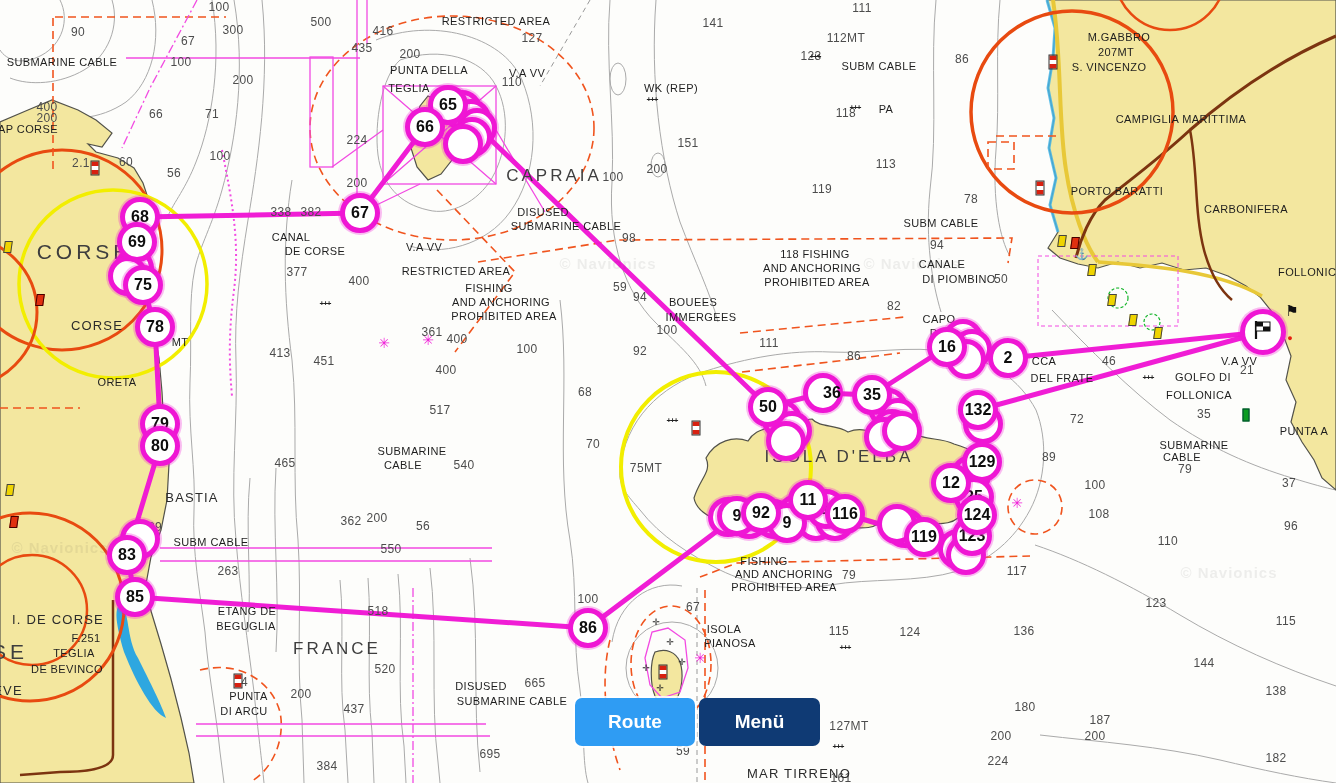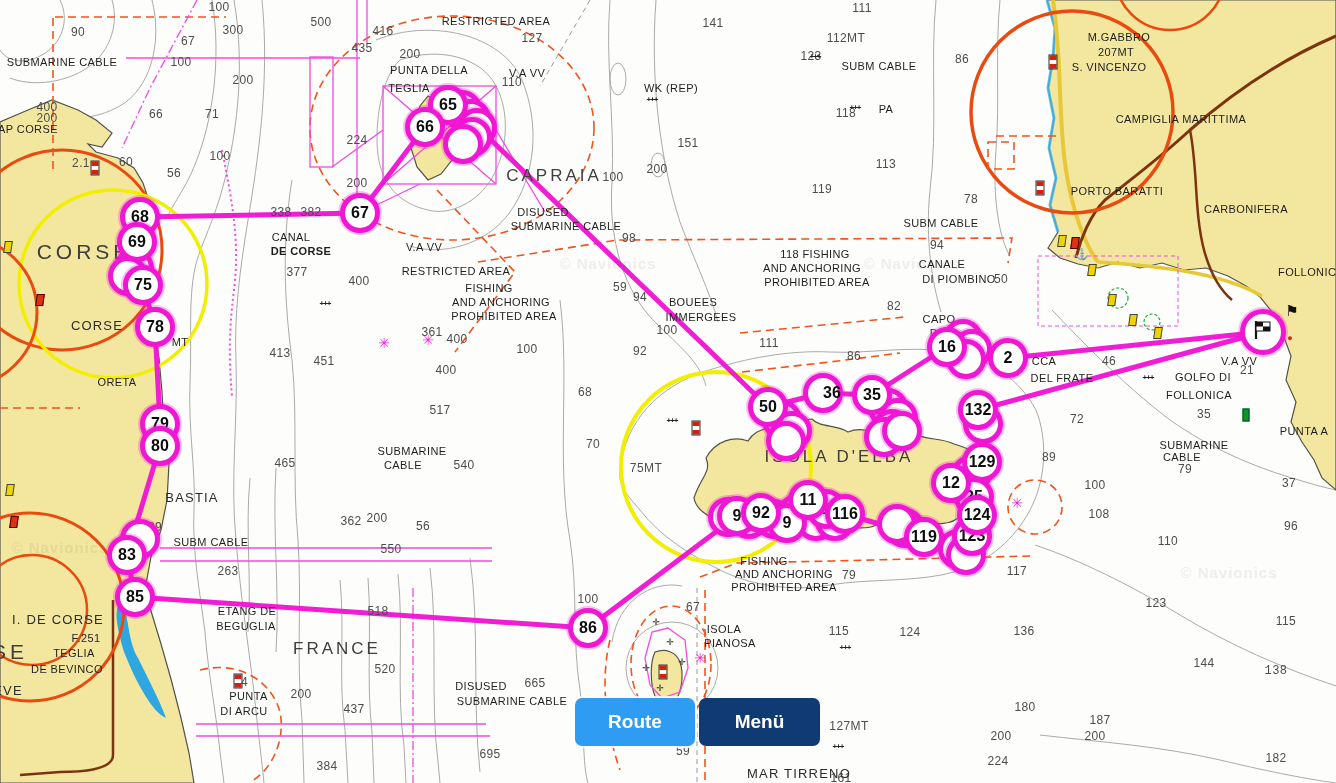--- a/index.html
+++ b/index.html
@@ -246,21 +246,21 @@
       <div class="lbl depth" style="left: 1185px; top: 469px;">79</div>
       <div class="lbl depth" style="left: 1095px; top: 485px;">100</div>
       <div class="lbl depth" style="left: 1289px; top: 483px;">37</div>
       <div class="lbl depth" style="left: 1017px; top: 571px;">117</div>
       <div class="lbl depth" style="left: 1099px; top: 514px;">108</div>
       <div class="lbl depth" style="left: 1168px; top: 541px;">110</div>
       <div class="lbl depth" style="left: 1291px; top: 526px;">96</div>
       <div class="lbl depth" style="left: 1156px; top: 603px;">123</div>
       <div class="lbl depth" style="left: 1286px; top: 621px;">115</div>
       <div class="lbl depth" style="left: 1204px; top: 663px;">144</div>
-      <div class="lbl depth" style="left: 1276px; top: 671px; font-family: Liberation Mono, monospace;">138</div>
+      <div class="lbl depth" style="left: 1276px; top: 691px;">138</div>
       <div class="lbl depth" style="left: 1100px; top: 720px;">187</div>
       <div class="lbl depth" style="left: 1095px; top: 736px;">200</div>
       <div class="lbl depth" style="left: 1276px; top: 758px;">182</div>
       <div class="lbl depth" style="left: 1025px; top: 707px;">180</div>
       <div class="lbl depth" style="left: 1001px; top: 736px;">200</div>
       <div class="lbl depth" style="left: 998px; top: 761px;">224</div>
       <div class="lbl depth" style="left: 841px; top: 778px;">161</div>
       <div class="lbl depth" style="left: 839px; top: 631px;">115</div>
       <div class="lbl depth" style="left: 910px; top: 632px;">124</div>
       <div class="lbl depth" style="left: 1024px; top: 631px;">136</div>
@@ -299,21 +299,21 @@
       <div class="lbl place-sm" style="left: 481px; top: 686px;">DISUSED</div>
       <div class="lbl place-sm" style="left: 512px; top: 701px;">SUBMARINE CABLE</div>
       <div class="lbl place-sm" style="left: 429px; top: 70px;">PUNTA DELLA</div>
       <div class="lbl place-sm" style="left: 409px; top: 88px;">TEGLIA</div>
       <div class="lbl place-sm" style="left: 527px; top: 73px;">V.A VV</div>
       <div class="lbl place-sm" style="left: 496px; top: 21px;">RESTRICTED AREA</div>
       <div class="lbl place-lg" style="left: 554px; top: 176px;">CAPRAIA</div>
       <div class="lbl place-sm" style="left: 543px; top: 212px;">DISUSED</div>
       <div class="lbl place-sm" style="left: 566px; top: 226px;">SUBMARINE CABLE</div>
       <div class="lbl place-sm" style="left: 291px; top: 237px;">CANAL</div>
-      <div class="lbl place-sm" style="left: 301px; top: 251px; font-weight: bold;">DE CORSE</div>
+      <div class="lbl place-sm" style="left: 315px; top: 251px;">DE CORSE</div>
       <div class="lbl place-sm" style="left: 424px; top: 247px;">V.A VV</div>
       <div class="lbl place-sm" style="left: 456px; top: 271px;">RESTRICTED AREA</div>
       <div class="lbl place-sm" style="left: 489px; top: 288px;">FISHING</div>
       <div class="lbl place-sm" style="left: 501px; top: 302px;">AND ANCHORING</div>
       <div class="lbl place-sm" style="left: 504px; top: 316px;">PROHIBITED AREA</div>
       <div class="lbl place-sm" style="left: 412px; top: 451px;">SUBMARINE</div>
       <div class="lbl place-sm" style="left: 403px; top: 465px;">CABLE</div>
       <div class="lbl place-sm" style="left: 693px; top: 302px;">BOUEES</div>
       <div class="lbl place-sm" style="left: 701px; top: 317px;">IMMERGEES</div>
       <div class="lbl place-sm" style="left: 671px; top: 88px;">WK (REP)</div>

